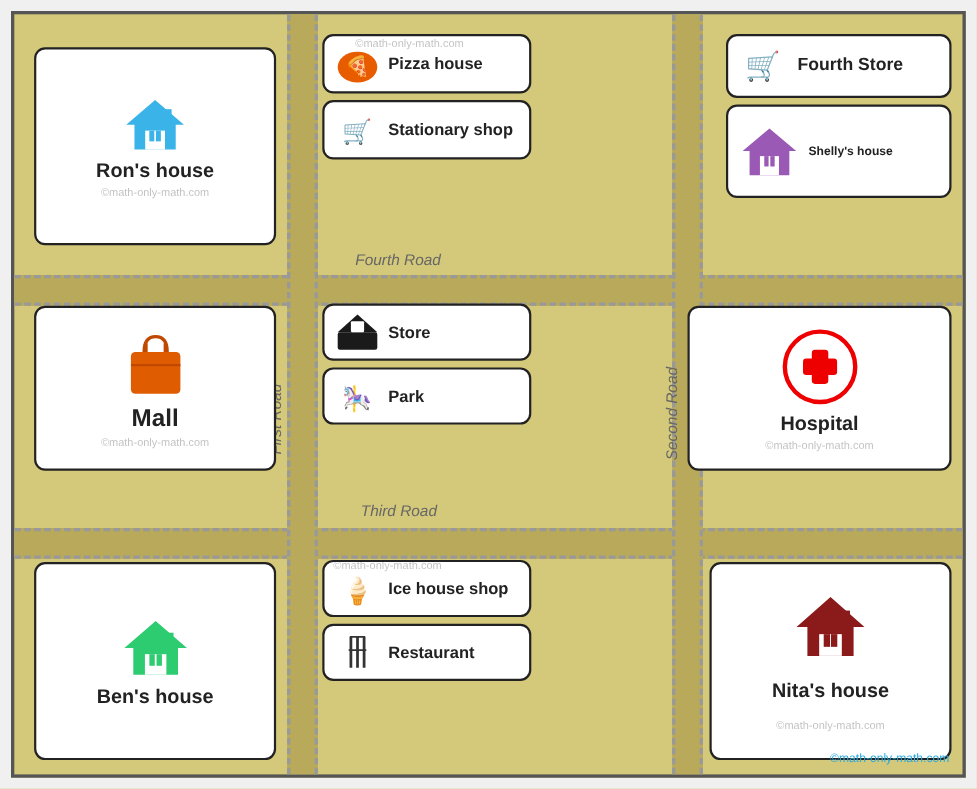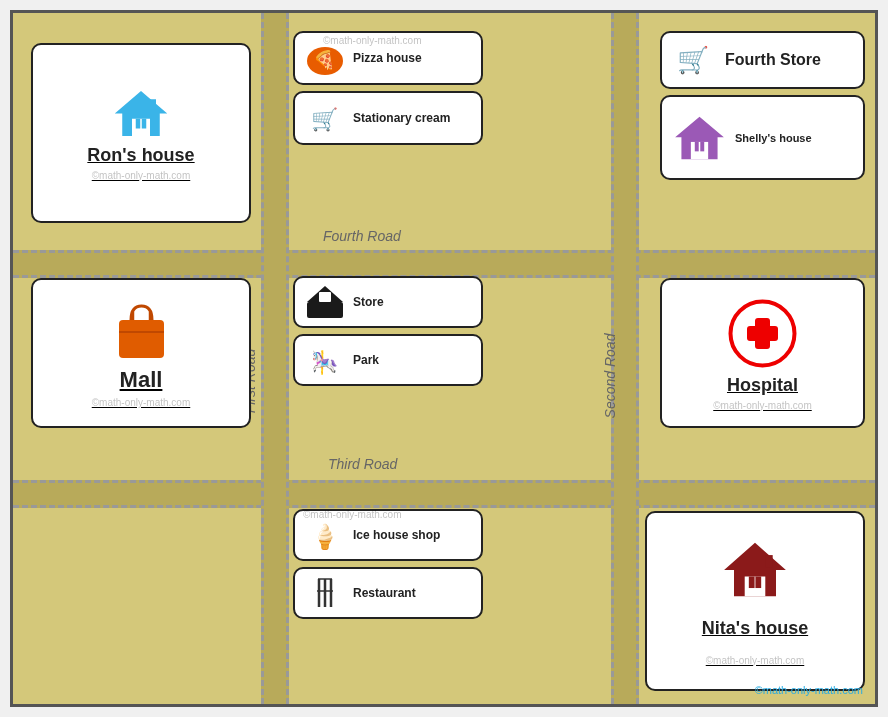--- a/index.html
+++ b/index.html
@@ -88,21 +88,20 @@
     
     .card {
       position: absolute;
       background: white;
       border: 2px solid #222;
       border-radius: 10px;
       display: flex;
       align-items: center;
       padding: 8px 10px;
       gap: 8px;
-      text-decoration: underline;
     }
     .card-label {
       font-size: 14px;
       font-weight: bold;
       color: #222;
     }
     
     .watermark {
       position: absolute;
       font-size: 10px;
@@ -142,21 +141,21 @@
       background: white;
       border: 2px solid #222;
       border-radius: 10px;
       display: flex;
       align-items: center;
       padding: 6px 10px;
       gap: 8px;
       width: 190px;
     }
     .card-small .card-label {
-      font-size: 12px;
+      font-size: 15px;
     }
   </style>
 </head>
 <body>
 
 <div class="map-container">
 
   <div class="road-h1"></div>
   <div class="road-h2"></div>
   <div class="road-v1"></div>
@@ -187,21 +186,21 @@
         <ellipse cx="20" cy="22" rx="18" ry="14" fill="#e85c00"></ellipse>
         <text x="20" y="27" font-size="18" text-anchor="middle" fill="#ffcc00">🍕</text>
       </svg>
       <span class="card-label">Pizza house</span>
     </div>
     <div class="card-small">
 
       <svg width="40" height="38" viewBox="0 0 40 38">
         <text x="20" y="28" font-size="22" text-anchor="middle">🛒</text>
       </svg>
-      <span class="card-label">Stationary cream</span>
+      <span class="card-label">Stationary shop</span>
     </div>
   </div>
 
   <div class="watermark" style="left:310px; top:22px;">©math-only-math.com</div>
 
   <div class="card-stack" style="right:10px; top:18px;">
     <div class="card-small" style="width:205px;">
       <svg width="45" height="42" viewBox="0 0 45 42">
         <text x="22" y="30" font-size="26" text-anchor="middle">🛒</text>
       </svg>
@@ -243,30 +242,40 @@
       <span class="card-label">Store</span>
     </div>
     <div class="card-small">
       <svg width="40" height="36" viewBox="0 0 40 36">
         <text x="20" y="28" font-size="22" text-anchor="middle">🎠</text>
       </svg>
       <span class="card-label">Park</span>
     </div>
   </div>
 
-  <div class="card" style="right:10px; top:265px; width:205px; height:150px; flex-direction:column; justify-content:center; gap:4px;">
+  <div class="card" style="right:10px; top:265px; width:240px; height:150px; flex-direction:column; justify-content:center; gap:4px;">
     <svg width="75" height="75" viewBox="0 0 75 75">
       <circle cx="37.5" cy="37.5" r="32" fill="white" stroke="#e00" stroke-width="4"></circle>
       <rect x="22" y="30" width="31" height="15" rx="3" fill="#e00"></rect>
       <rect x="30" y="22" width="15" height="31" rx="3" fill="#e00"></rect>
     </svg>
     <span class="card-label" style="font-size:18px;">Hospital</span>
     <div class="watermark" style="position:relative;">©math-only-math.com</div>
   </div>
 
+  <div class="card" style="left:18px; top:498px; width:220px; height:180px; flex-direction:column; justify-content:center; gap:4px;">
+    <svg class="icon-house-green" viewBox="0 0 80 70">
+      <polygon points="40,5 5,35 15,35 15,65 65,65 65,35 75,35" fill="#2ecc71" stroke="none"></polygon>
+      <rect x="28" y="42" width="24" height="23" fill="white"></rect>
+      <rect x="33" y="42" width="6" height="13" fill="#2ecc71"></rect>
+      <rect x="41" y="42" width="6" height="13" fill="#2ecc71"></rect>
+      <rect x="52" y="18" width="8" height="14" fill="#2ecc71"></rect>
+    </svg>
+    <span class="card-label" style="font-size:18px; text-align:center;">Ben's house</span>
+  </div>
 
   <div class="card-stack" style="left:280px; top:496px;">
     <div class="card-small">
       <svg width="40" height="36" viewBox="0 0 40 36">
         <text x="20" y="28" font-size="24" text-anchor="middle">🍦</text>
       </svg>
       <span class="card-label">Ice house shop</span>
     </div>
     <div class="watermark" style="left:10px; font-size:10px; color:rgba(0,0,0,0.25);">©math-only-math.com</div>
     <div class="card-small">

